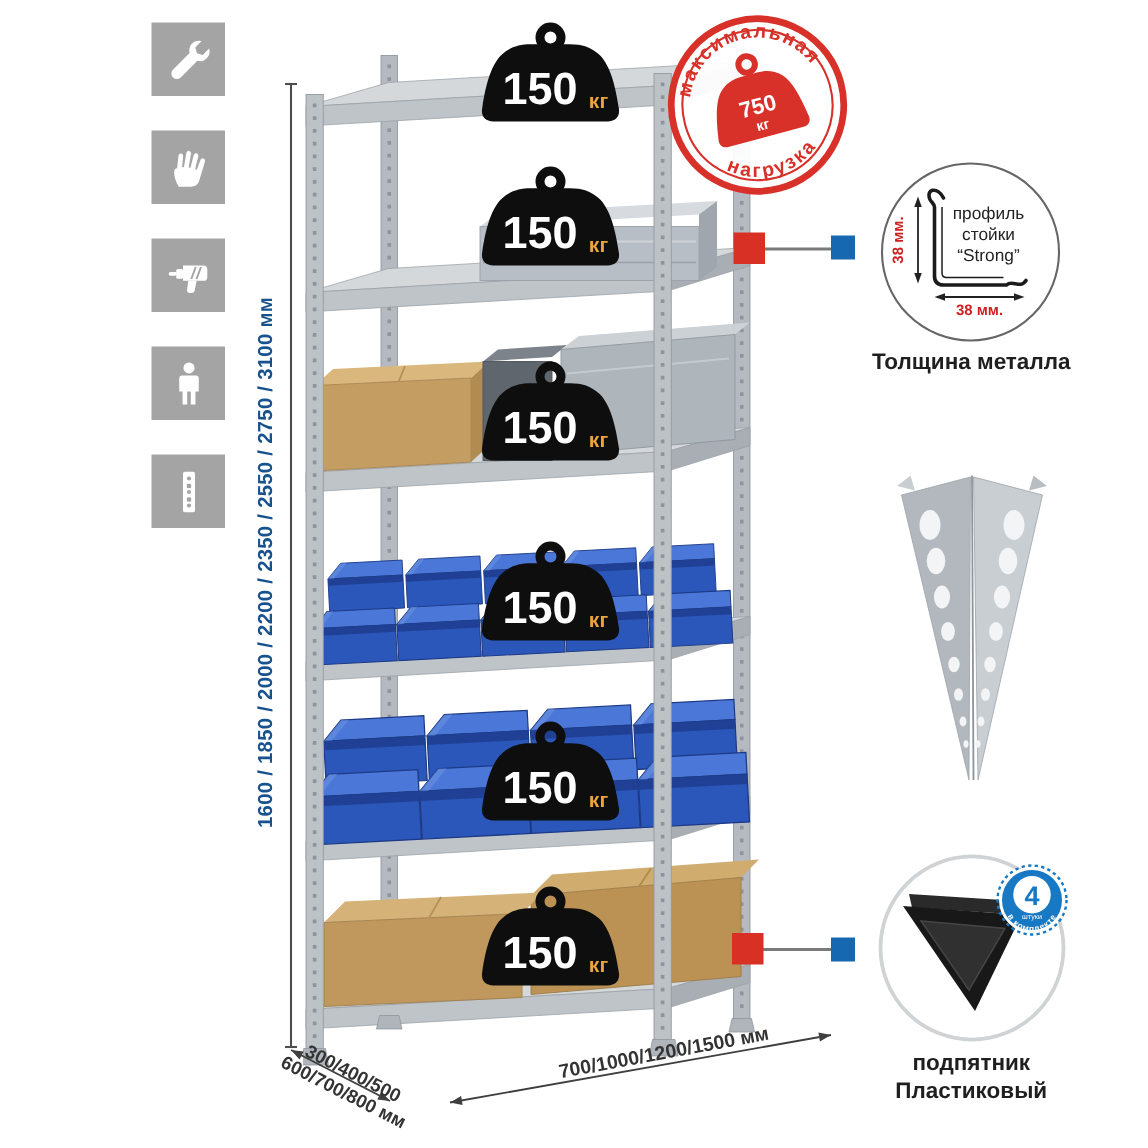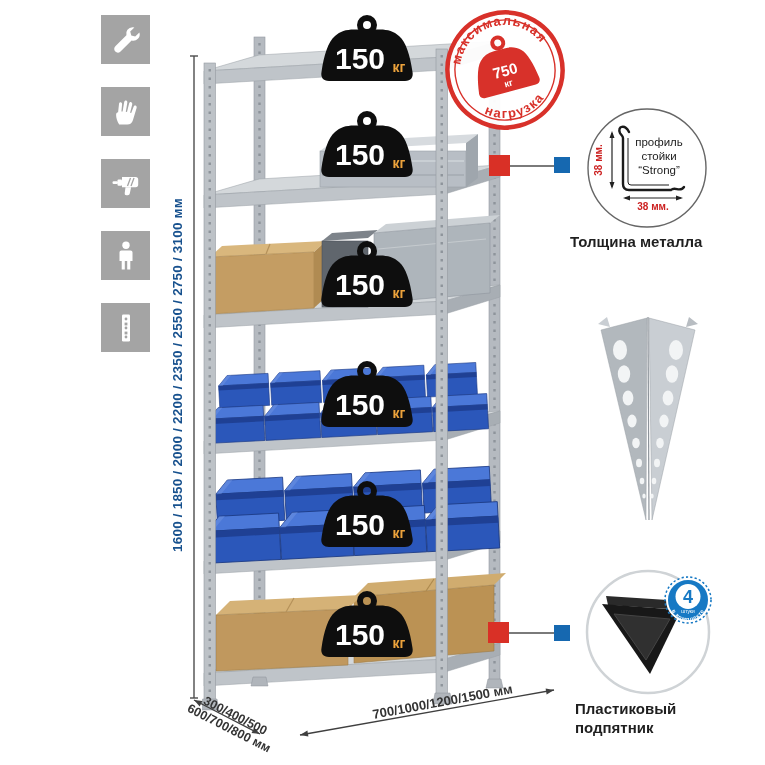--- a/index.html
+++ b/index.html
@@ -17,21 +17,21 @@
   .depth-label{position:absolute;left:157px;top:708px;width:150px;transform:rotate(27deg);
                text-align:center;font-size:12.5px;font-weight:bold;color:#333;line-height:1.15;}
   .width-label{position:absolute;left:330px;top:694px;width:225px;transform:rotate(-10.5deg);
                text-align:center;font-size:13px;font-weight:bold;color:#333;}
   
   .conn-line{position:absolute;height:2px;background:#7a7a7a;}
   .sq{position:absolute;}
   .sq-red{background:#d93026;width:21px;height:21px;}
   .sq-blue{background:#1668b0;width:16px;height:16px;}
   
-  .caption{position:absolute;font-size:15px;font-weight:700;color:#1f1f1f;line-height:1.25;}
+  .caption{position:absolute;text-align:center;font-size:15px;font-weight:700;color:#1f1f1f;line-height:1.25;}
   svg text{font-family:"Liberation Sans","DejaVu Sans",sans-serif;}
   .stamp{transform:rotate(-15deg);}
 </style>
 </head>
 <body>
 
 <div class="canvas">
 
   <div class="icon-col">
     <div class="icon-box">
@@ -365,22 +365,22 @@
     <circle cx="24" cy="24" r="23" fill="none" stroke="#1779c4" stroke-width="1.6" stroke-dasharray="2.2,2.2"></circle>
     <circle cx="24" cy="24" r="21" fill="#1779c4" stroke="#ffffff" stroke-width="2"></circle>
     <circle cx="24" cy="20.5" r="12.5" fill="#ffffff"></circle>
     <text x="24" y="27" text-anchor="middle" font-size="18" font-weight="bold" fill="#1779c4">4</text>
     <text x="24" y="36.5" text-anchor="middle" font-size="4.8" fill="#ffffff">штуки</text>
     <text font-size="5.6" font-weight="bold" fill="#ffffff" letter-spacing="0.6">
       <textPath href="#arc4" startOffset="50%" text-anchor="middle">в комплекте</textPath>
     </text>
   </svg>
   <div class="caption" style="left:575px;top:700px;width:145px;">
+    <div>подпятник</div>
     <div>Пластиковый</div>
-    <div>подпятник</div>
   </div>
 
   <svg class="abs" style="left:188px;top:690px;" width="90" height="55">
     <line x1="6" y1="10" x2="72" y2="44" stroke="#3f3f3f" stroke-width="1.3"></line>
     <polygon points="6,10 11.7,16.4 14.5,11.0" fill="#3f3f3f"></polygon>
     <polygon points="72,44 63.5,43 66.3,37.7" fill="#3f3f3f"></polygon>
   </svg>
   <div class="depth-label">
     <div>300/400/500</div>
     <div>600/700/800 мм</div>

